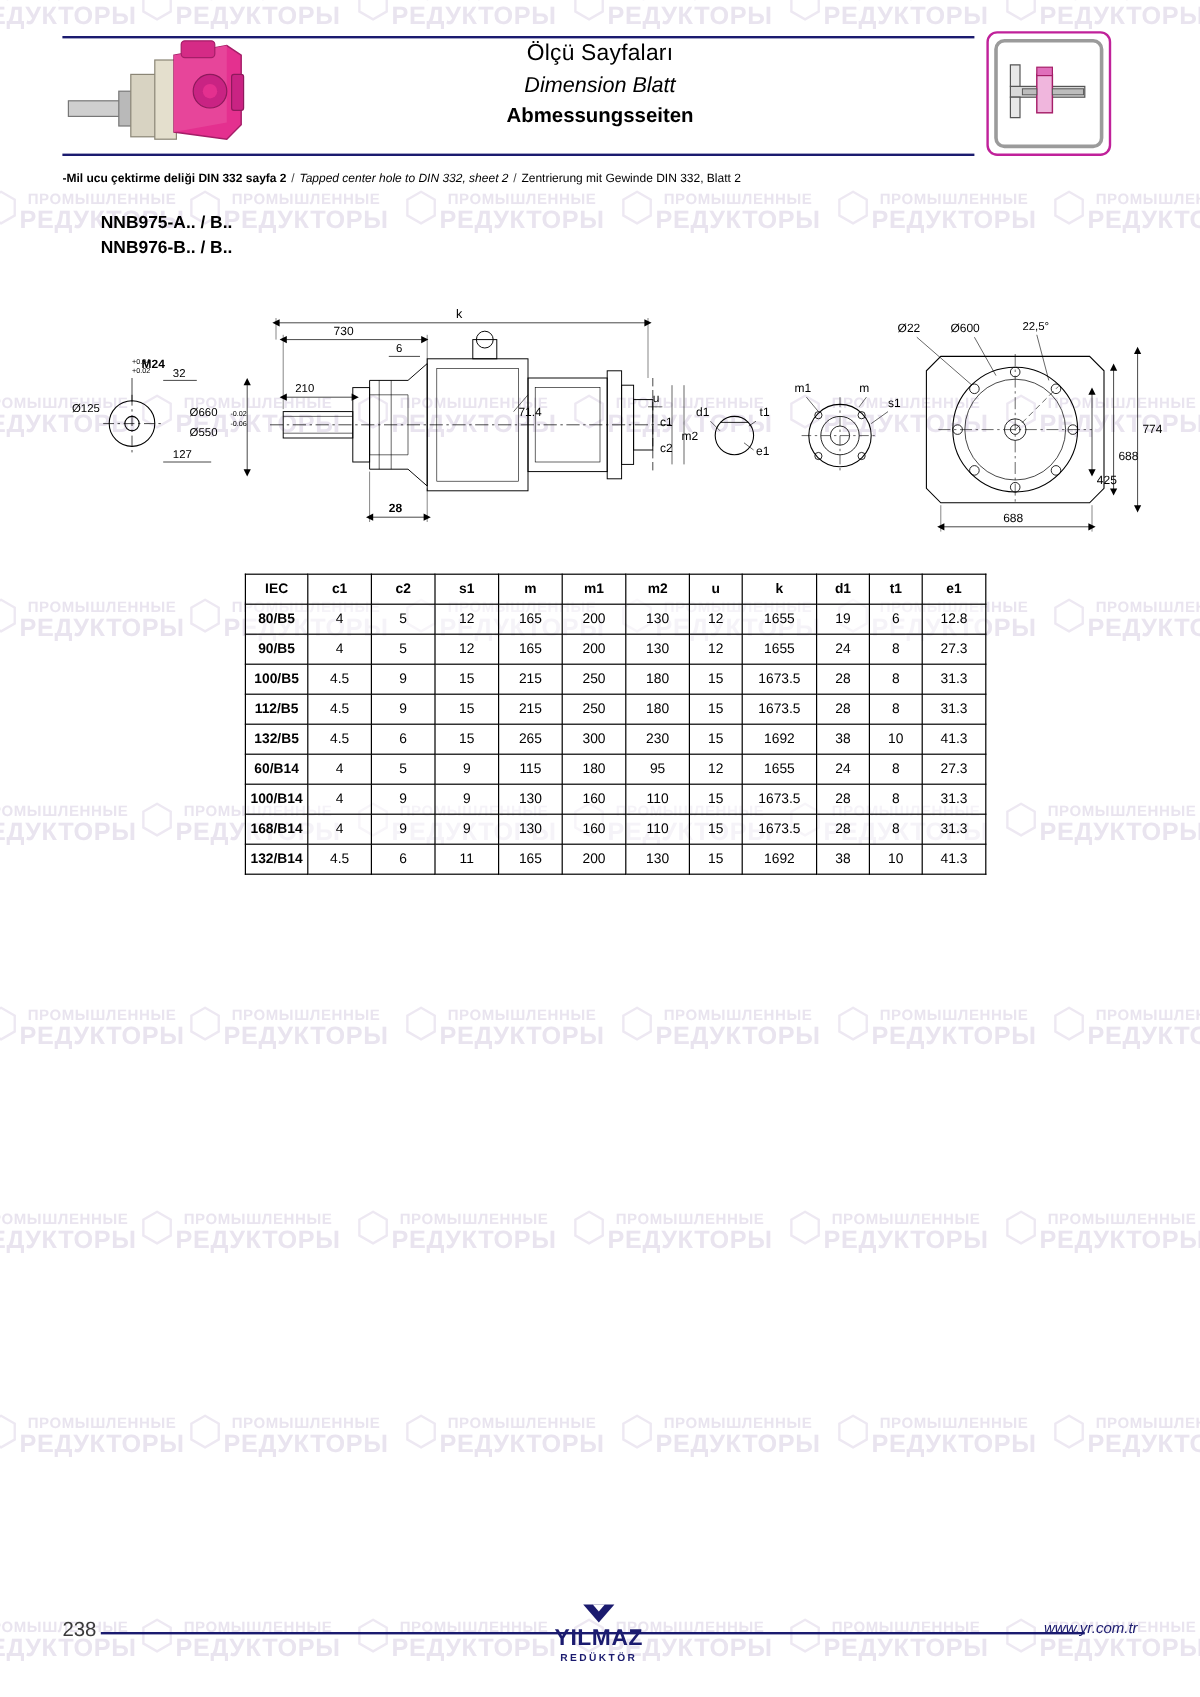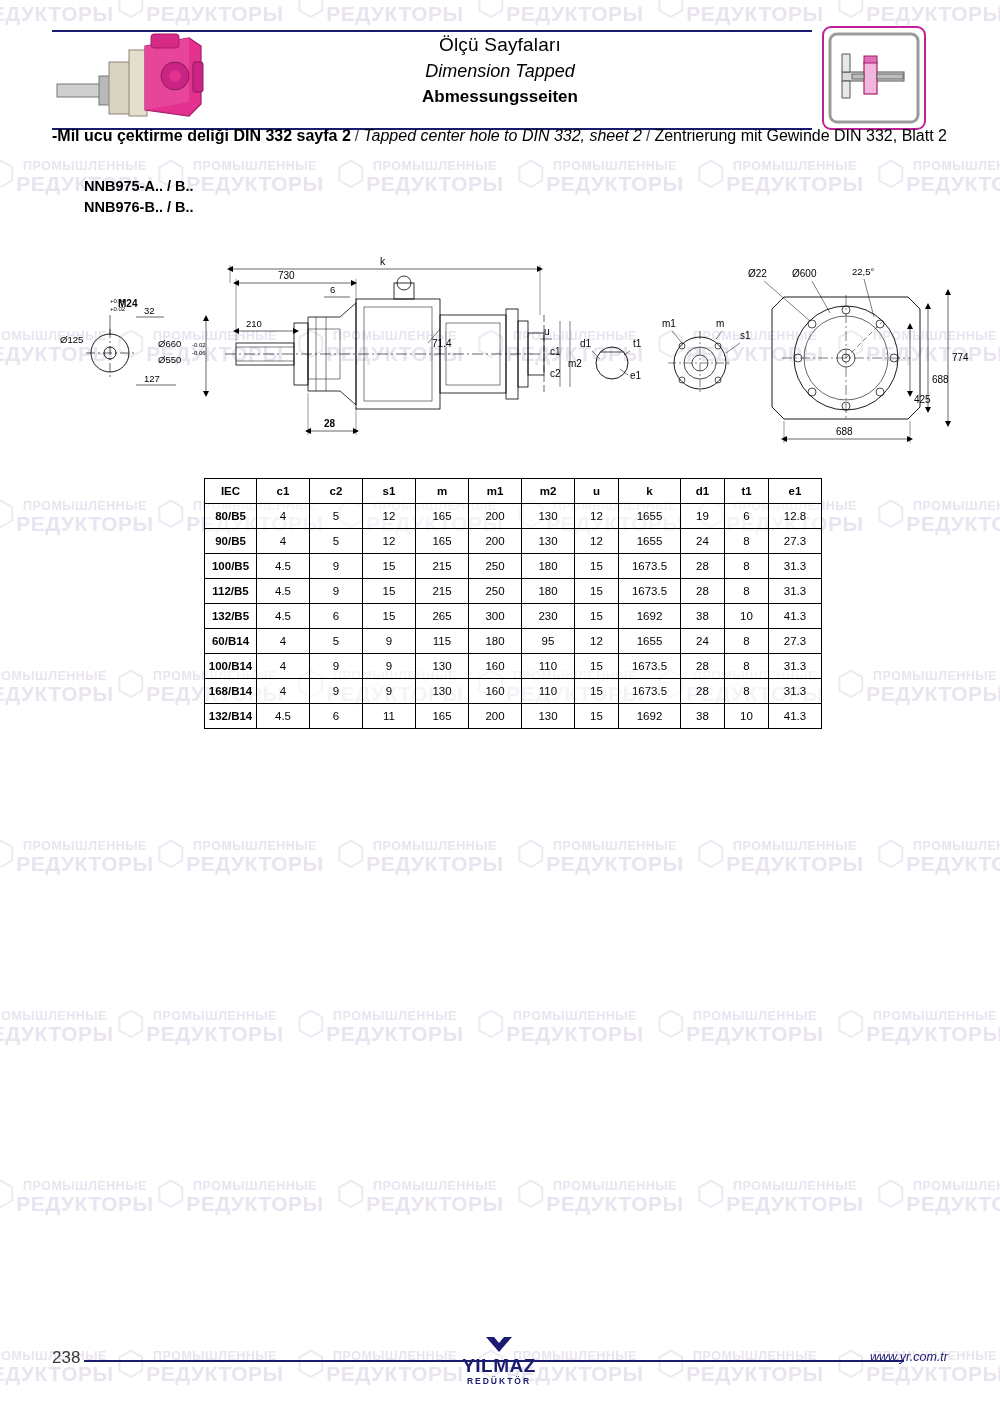--- a/index.html
+++ b/index.html
@@ -94,22 +94,22 @@
   }
   .hdr-t3 {
     font-size: 17px;
     margin-top: 5px;
     font-weight: bold;
   }
 
   .hdr-note {
     position: absolute;
     left: 52px;
-    top: 127px;
-    font-size: 16px;
+    top: 144px;
+    font-size: 10px;
     white-space: nowrap;
   }
   .hdr-note b { font-weight: bold; }
   .hdr-note i { font-style: italic; }
   .hdr-note .sep { color: #444; padding: 0 4px; }
 
   
   .photo {
     position: absolute;
     left: 55px;
@@ -526,21 +526,21 @@
       <path d="M90 14 L134 6 L134 70 L90 78 Z" fill="#e7459a"></path>
       <rect x="96" y="2" width="28" height="14" rx="3" fill="#d52b86" stroke="#a51e68" stroke-width="1"></rect>
       <circle cx="120" cy="44" r="14" fill="#c92383" stroke="#8e1a5c" stroke-width="1"></circle>
       <circle cx="120" cy="44" r="6" fill="#e4308f"></circle>
       <rect x="138" y="30" width="10" height="30" rx="2" fill="#c92383" stroke="#8e1a5c" stroke-width="1"></rect>
     </svg>
   </div>
 
   <div class="hdr-titles">
     <div class="hdr-t1">Ölçü Sayfaları</div>
-    <div class="hdr-t2">Dimension Tapped</div>
+    <div class="hdr-t2">Dimension Blatt</div>
     <div class="hdr-t3">Abmessungsseiten</div>
   </div>
 
   <div class="caliper-box">
     <svg width="100" height="100" viewBox="0 0 100 100">
       <rect x="6" y="6" width="88" height="88" rx="7" fill="none" stroke="#9b9b9b" stroke-width="3"></rect>
 
       <rect x="18" y="44" width="62" height="9" fill="#d9d9d9" stroke="#555" stroke-width="1"></rect>
       <path d="M18 44 L18 26 L26 26 L26 44 Z" fill="#e8e8e8" stroke="#555" stroke-width="1"></path>
       <path d="M18 53 L18 70 L26 70 L26 53 Z" fill="#e8e8e8" stroke="#555" stroke-width="1"></path>

